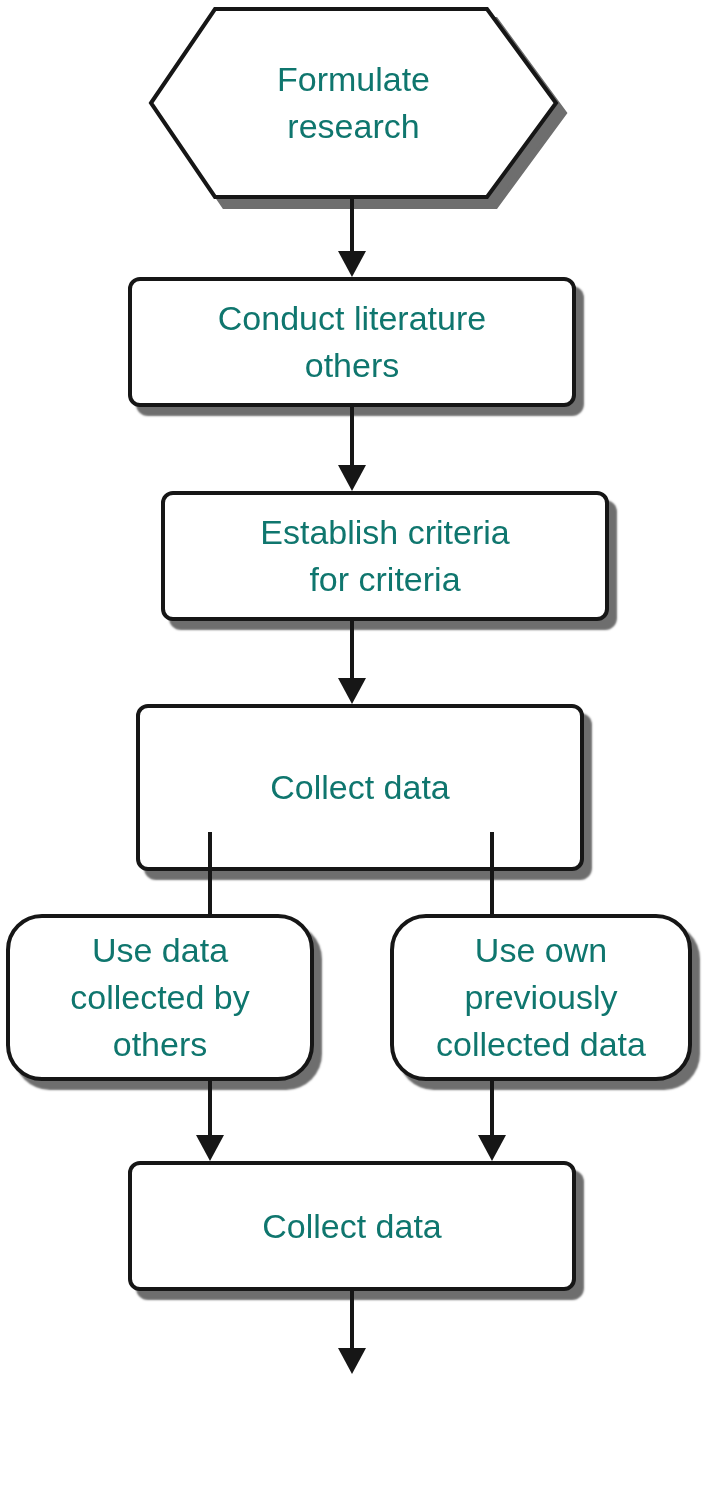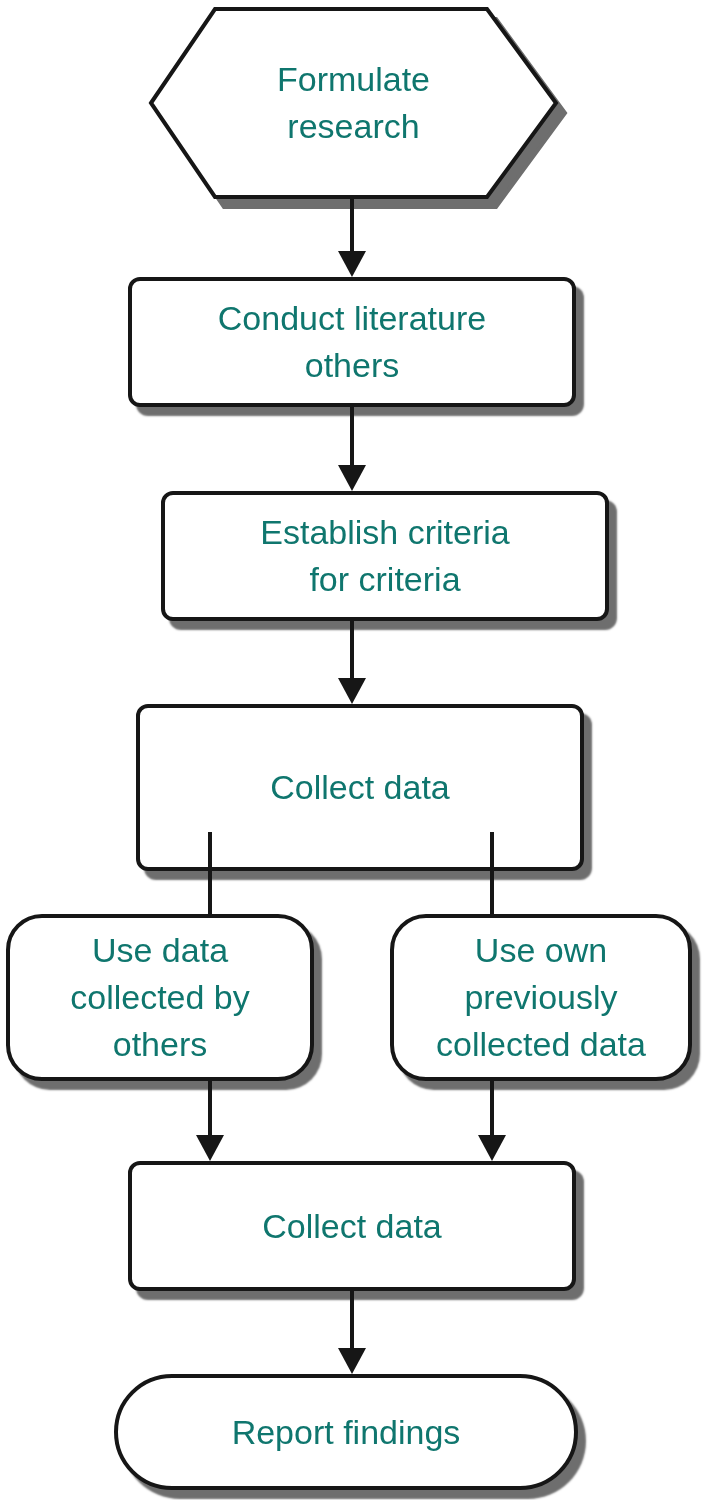--- a/index.html
+++ b/index.html
@@ -109,17 +109,14 @@
   <div class="vline" id="edge7-line"></div>
   <div class="ahead" id="edge7-head"></div>
 
   <div class="node rect" id="node-analyze">
     <span class="tl">Collect data</span>
   </div>
 
   <div class="vline" id="edge8-line"></div>
   <div class="ahead" id="edge8-head"></div>
 
-  <div class="node stadium" id="node-report">
-    <span class="tl">Report findings</span>
-  </div>
 
 </div>
 
 </body></html>

